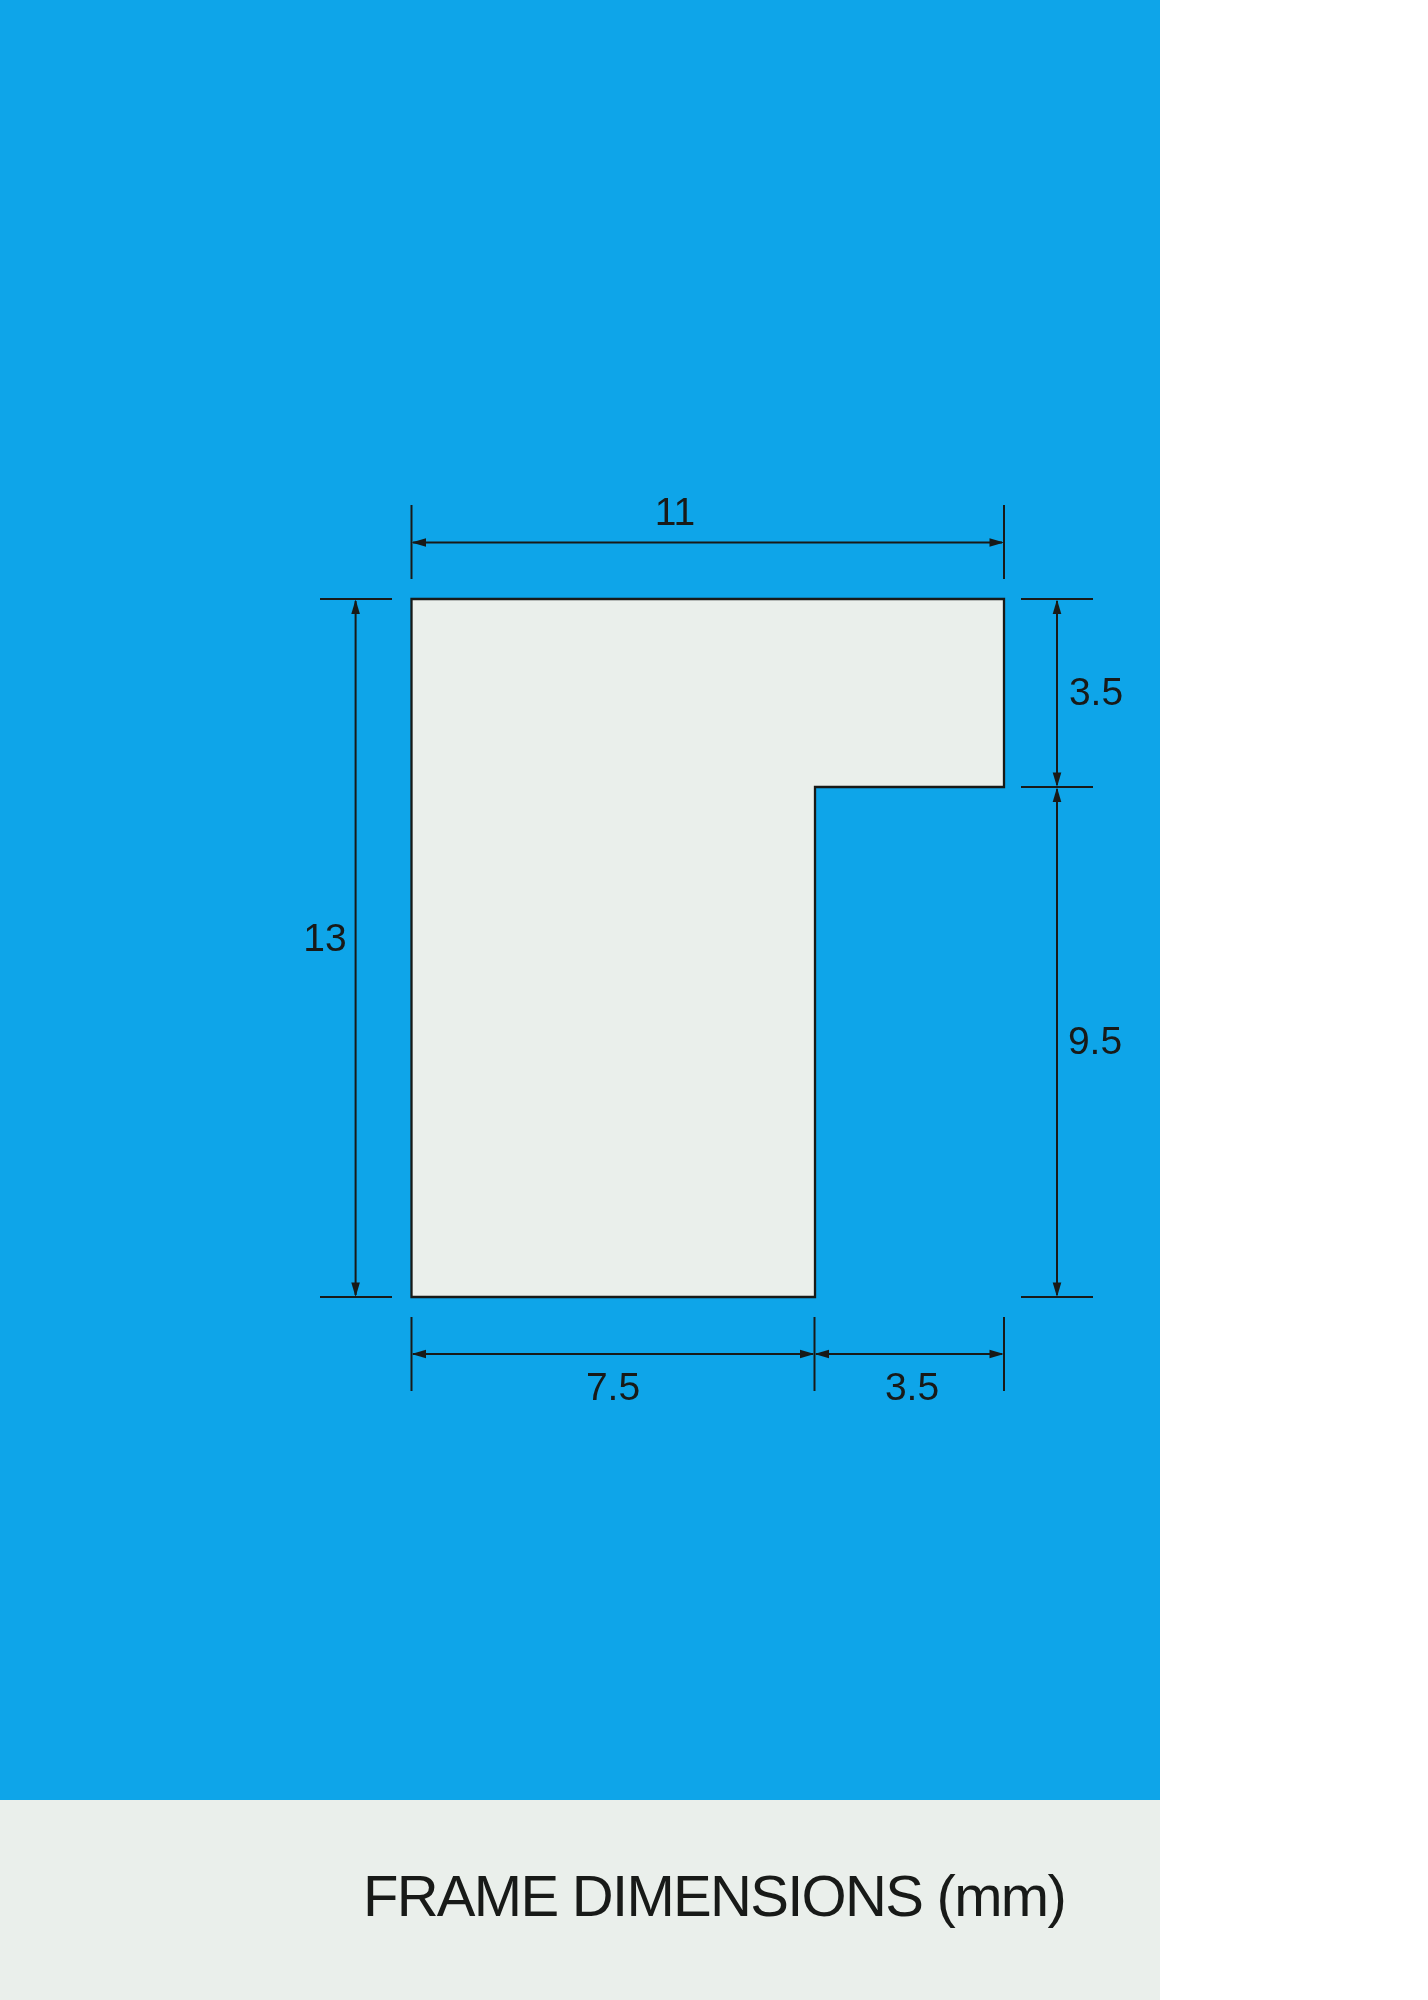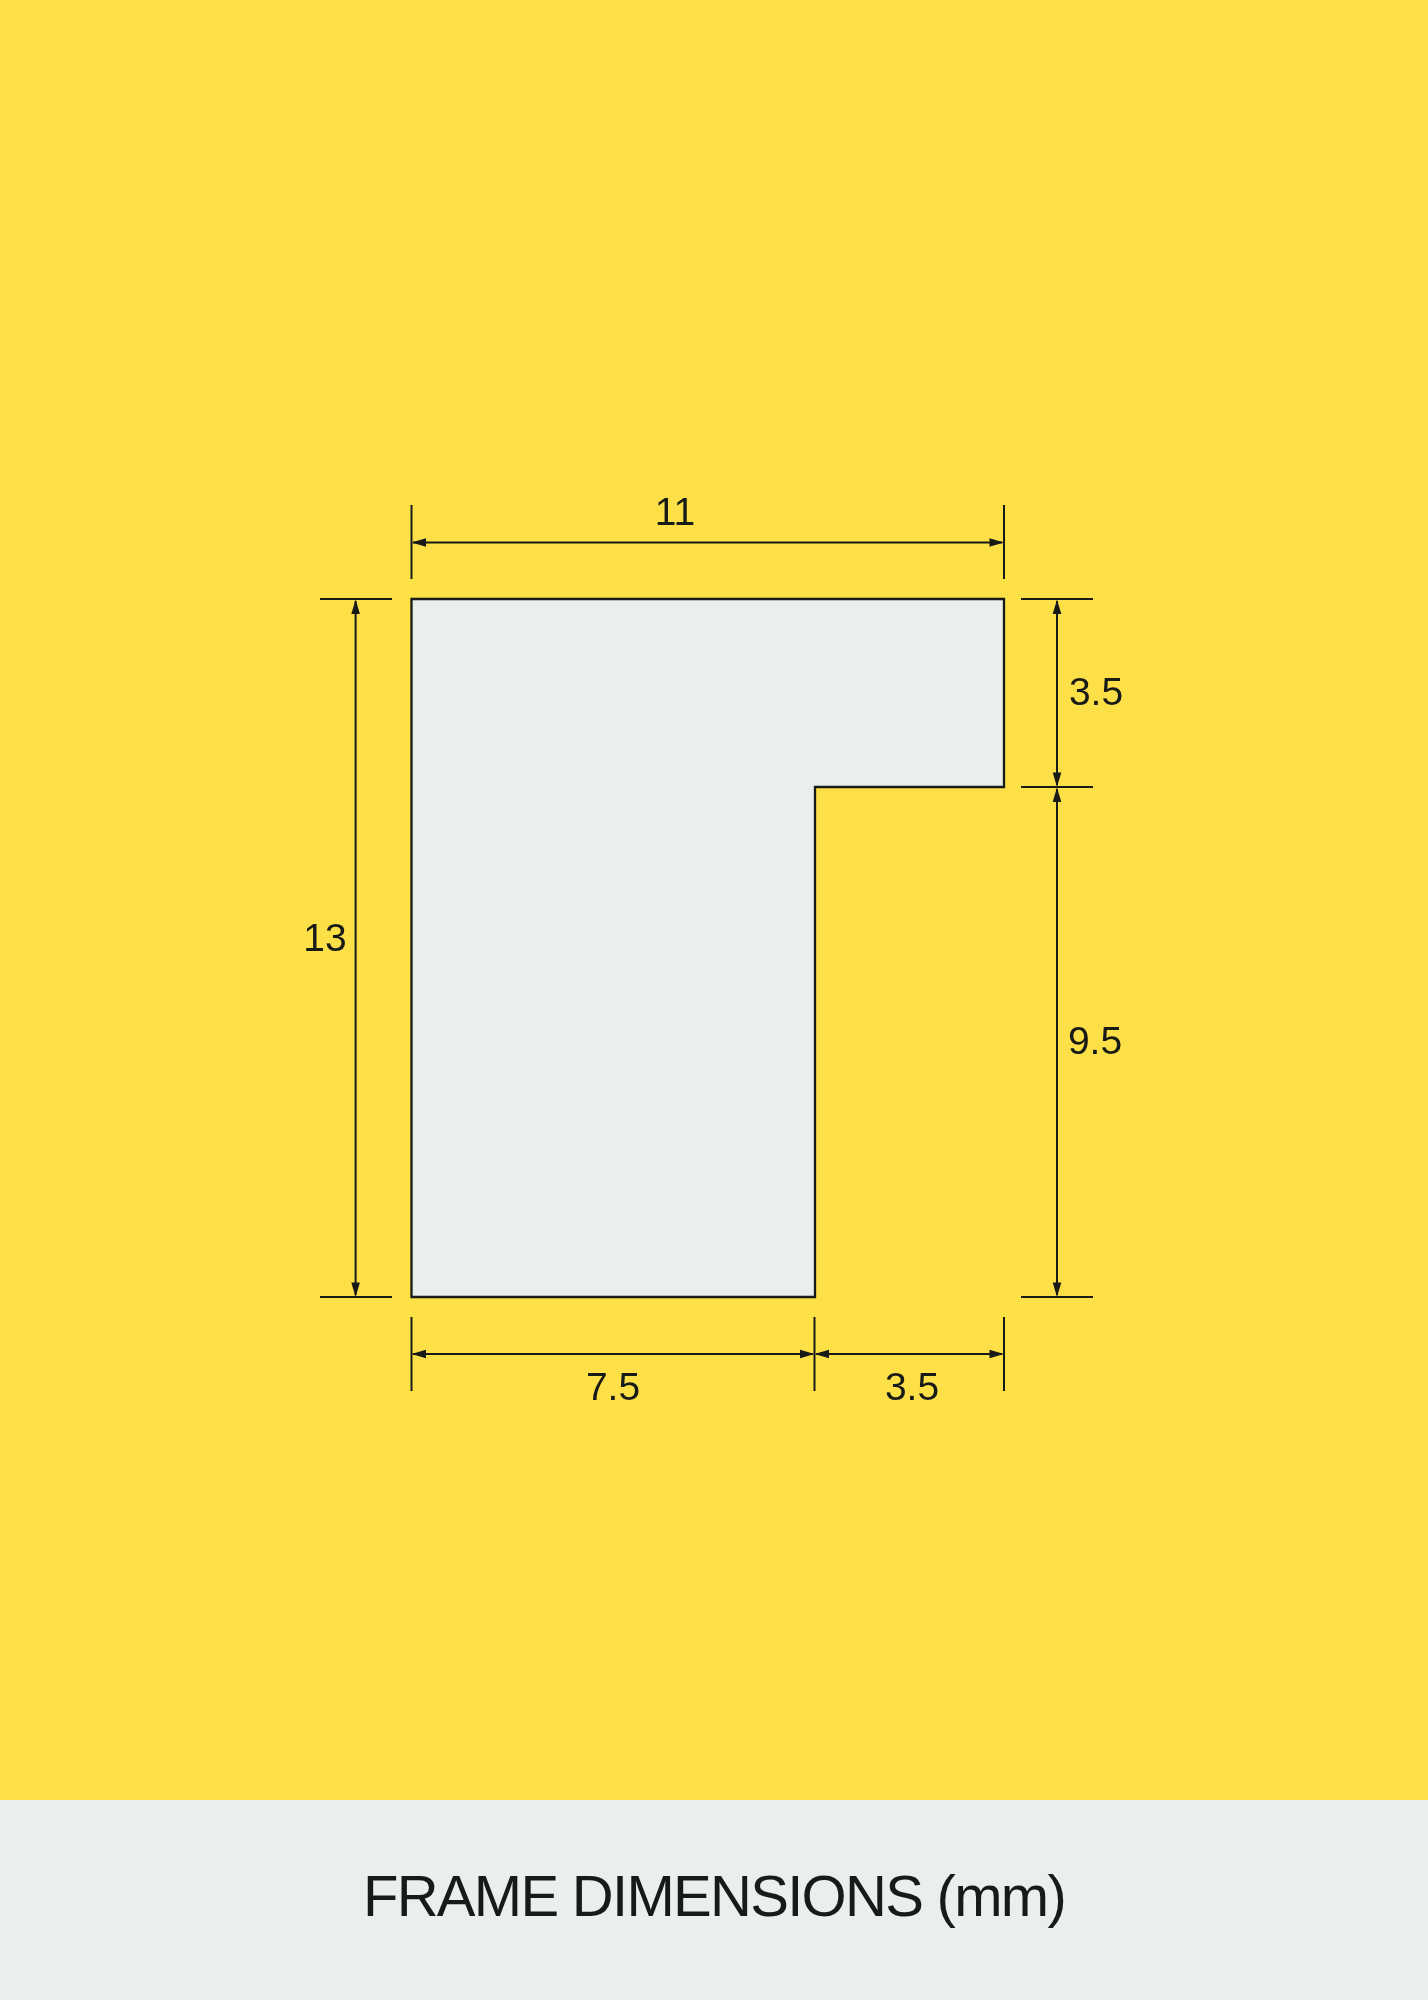--- a/index.html
+++ b/index.html
@@ -1,16 +1,16 @@
 <!DOCTYPE html>
 <html><head>
 <meta charset="utf-8">
 <style>
   html,body{margin:0;padding:0;background:#ffffff;}
-  .page{position:relative;width:1428px;height:2000px;background:#fde047;overflow:hidden;
+  .page{position:relative;width:1160px;height:2000px;background:#0ea5e9;overflow:hidden;
         font-family:"Liberation Sans", sans-serif;text-align:right;}
   svg text{font-family:"Liberation Sans", sans-serif;fill:#181a18;}
 </style>
 </head>
 <body>
 <div class="page">
 <svg width="1428" height="2000" viewBox="0 0 1428 2000" xmlns="http://www.w3.org/2000/svg">
 
   <path d="M 411.5 599 L 1004 599 L 1004 787 L 815 787 L 815 1297 L 411.5 1297 Z" fill="#eaefeb" stroke="#181a18" stroke-width="2.3"></path>
 

